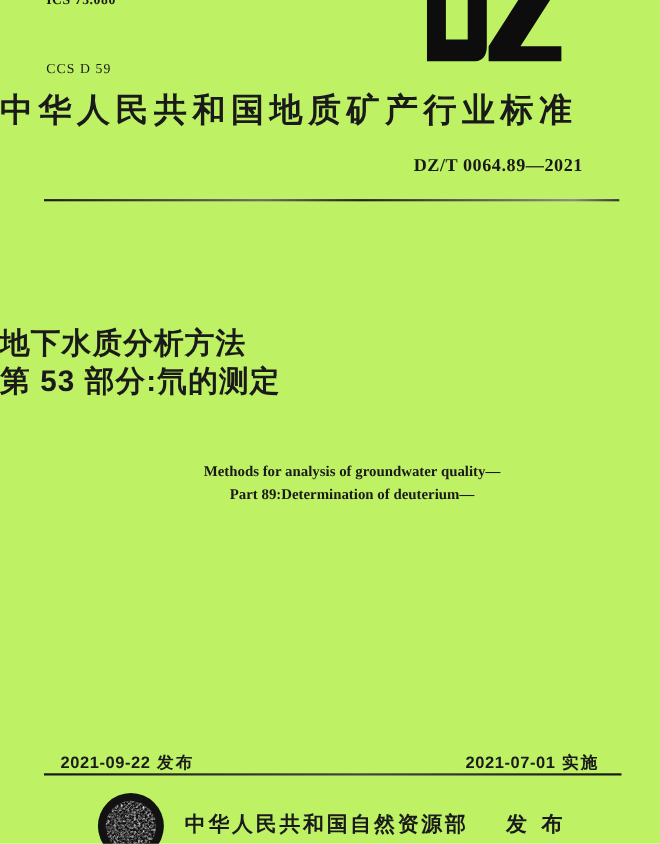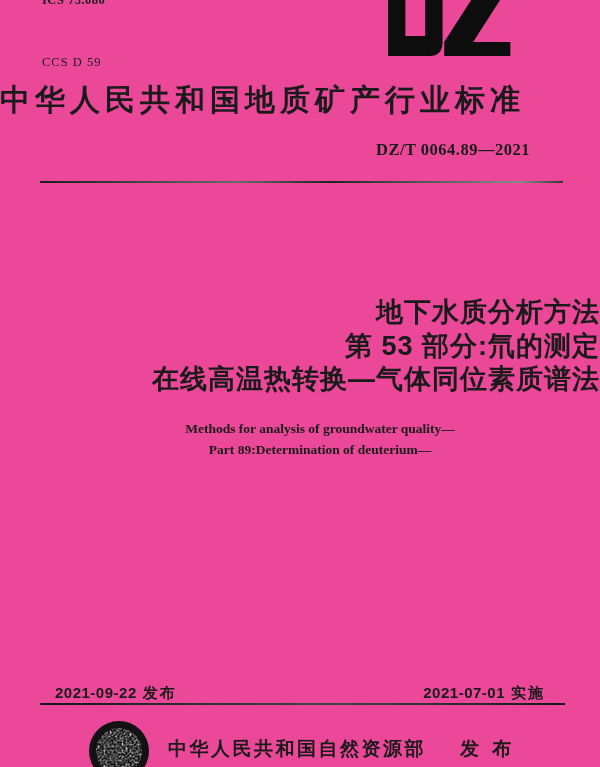--- a/index.html
+++ b/index.html
@@ -1,41 +1,41 @@
 <!DOCTYPE html>
 <html><head>
 <meta charset="utf-8">
 <style>
   html,body{margin:0;padding:0;}
   body{
     width:600px;height:767px;overflow:hidden;background:#ffffff;
     font-family:"Liberation Sans",sans-serif;color:#1a1a1a;position:relative;
   }
-  .page{position:absolute;left:0;top:0;width:600px;height:767px;background:#ec4899;}
+  .page{position:absolute;left:0;top:0;width:600px;height:767px;background:#bef264;}
 
   
   .ics-code{position:absolute;left:42px;top:-7px;font-family:"Liberation Serif",serif;
     font-weight:bold;font-size:12.5px;letter-spacing:0.5px;}
   .ccs-code{position:absolute;left:42px;top:11px;font-family:"Liberation Serif",serif;
     font-weight:normal;font-size:12.5px;letter-spacing:1px;margin-top:44px;}
 
   
   .logo{position:absolute;left:388px;top:-30px;width:124px;height:86px;}
 
   .standard-category{position:absolute;left:0;top:80px;width:492px;text-align:right;
     font-size:30px;font-weight:bold;letter-spacing:5px;white-space:nowrap;}
 
   .standard-number{position:absolute;top:140px;right:70px;font-family:"Liberation Serif",serif;
     font-weight:bold;font-size:16.5px;letter-spacing:0.5px;}
 
   .rule{position:absolute;height:2px;background:linear-gradient(90deg,#1c1c1c,#6a6a6a 38%,#222 55%,#8a8a8a 92%,#333);}
   .rule-top{left:40px;top:181px;width:523px;}
   .rule-bottom{left:40px;top:703px;width:525px;background:linear-gradient(90deg,#161616,#444 55%,#171717);}
 
-  .zh-title{position:absolute;left:0;top:296px;width:600px;text-align:right;
+  .zh-title{position:absolute;left:0;top:296px;width:600px;text-align:left;
     font-size:27px;font-weight:bold;line-height:33.5px;letter-spacing:1px;}
   .zh-title div{white-space:nowrap;}
 
   .en-title{position:absolute;left:0;top:419px;width:600px;text-align:center;
     font-family:"Liberation Serif",serif;font-weight:bold;font-size:13.5px;line-height:20.5px;}
   .en-title div{white-space:nowrap;padding-left:40px;}
 
   .date-issue{position:absolute;left:55px;top:684px;font-size:15px;font-weight:bold;letter-spacing:0.5px;}
   .date-implement{position:absolute;right:55px;top:684px;font-size:15px;font-weight:bold;letter-spacing:0.5px;}
   .date-issue .lbl,.date-implement .lbl{margin-left:6px;letter-spacing:2px;}
@@ -63,21 +63,20 @@
 
   <div class="standard-category">中华人民共和国地质矿产行业标准</div>
 
   <div class="standard-number">DZ/T 0064.89—2021</div>
 
   <div class="rule rule-top"></div>
 
   <div class="zh-title">
     <div>地下水质分析方法</div>
     <div>第 53 部分:氘的测定</div>
-    <div>在线高温热转换—气体同位素质谱法</div>
   </div>
 
   <div class="en-title">
     <div>Methods for analysis of groundwater quality—</div>
     <div>Part 89:Determination of deuterium—</div>
   </div>
 
   <div class="date-issue">
     <span>2021-09-22</span><span class="lbl">发布</span>
   </div>

